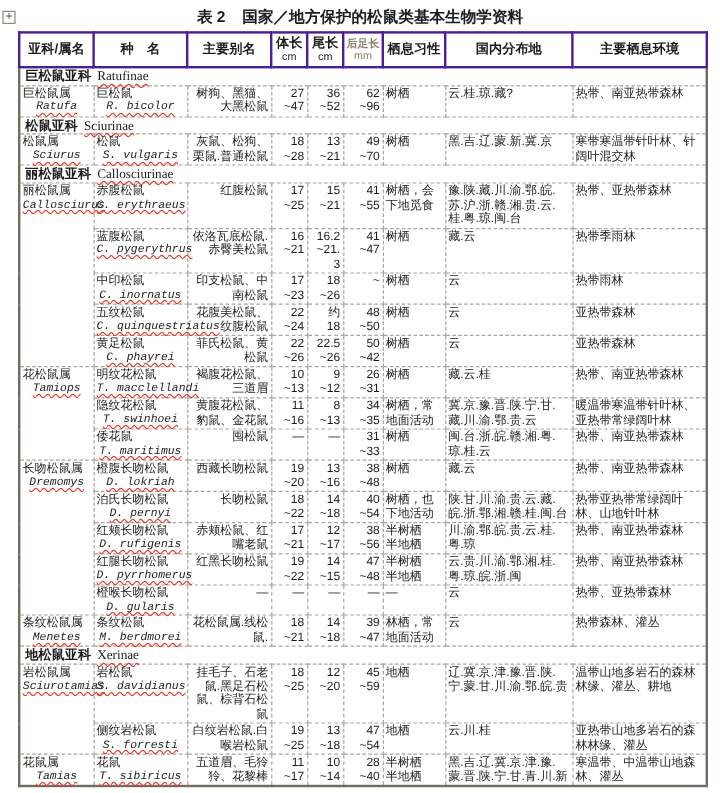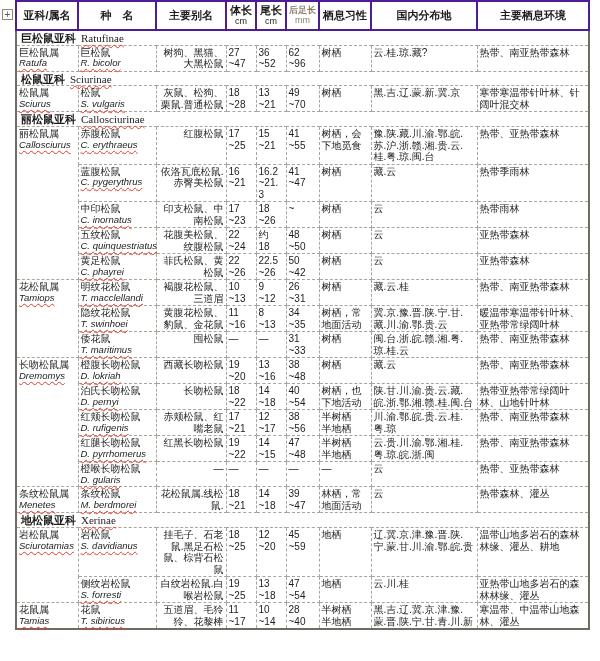--- a/index.html
+++ b/index.html
@@ -29,39 +29,42 @@
 
   td{
     border:1px dashed #aaa49a;font-size:10px;line-height:1.15;
     padding:1px 2px;vertical-align:top;word-break:break-word;
   }
   tr.section-row td{ font-size:11px;padding:1px 2px 0 4px;border-left:1px solid #8d897f;border-right:1px solid #84cc16; }
   .sec-cn{ font-weight:bold; }
   .sec-latin{ font-family:"Liberation Serif",serif;margin-left:5px; }
 
   .latin{
-    font-family:Liberation Sans, sans-serif;font-style:italic;font-size:9.5px;white-space:nowrap;
+    font-family:Liberation Mono, monospace;font-style:italic;font-size:9.5px;white-space:nowrap;text-align:center;
   }
   .wavy{
     text-decoration-line:underline;text-decoration-style:wavy;
     text-decoration-color:#e23b2e;text-decoration-thickness:1px;text-underline-offset:2px;
   }
   .cn{ display:block; }
-  td.c{ text-align:left;white-space:pre-line;margin-top:14px; }
+  td.c{ text-align:right;white-space:pre-line;margin-top:14px; }
   td.alias{ text-align:right; }
   td.habit{ white-space:pre-line; }
   td.genus,td.species{ text-align:left; }
 </style>
 </head>
 <body>
 
 <div class="page">
 
   <div class="expand-box">+</div>
 
+  <div class="title">
+    <span>表 2</span><span class="title-main">国家／地方保护的松鼠类基本生物学资料</span>
+  </div>
 
   <table>
     <colgroup>
       <col style="width:62px">
         <col style="width:78px">
         <col style="width:70px">
       <col style="width:30px">
         <col style="width:30px">
         <col style="width:33px">
       <col style="width:52px">

